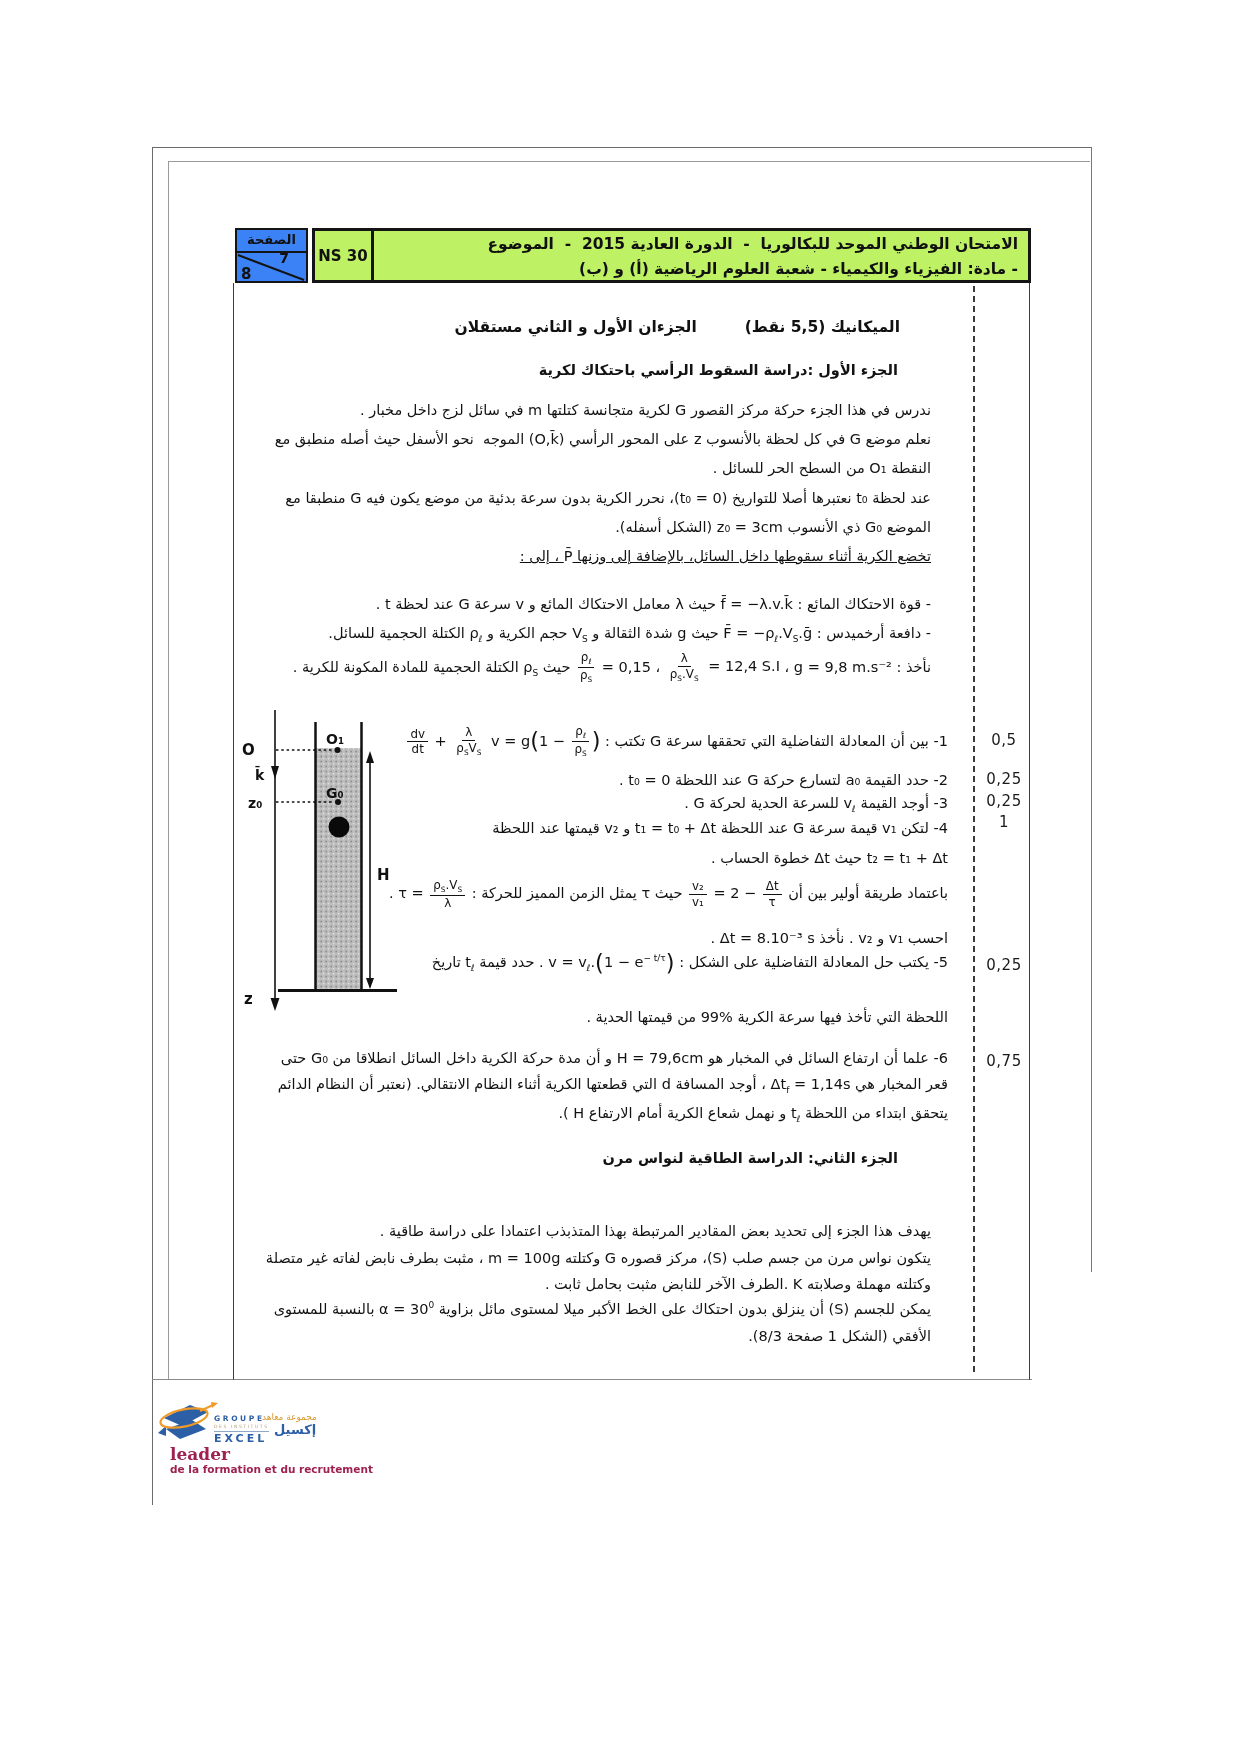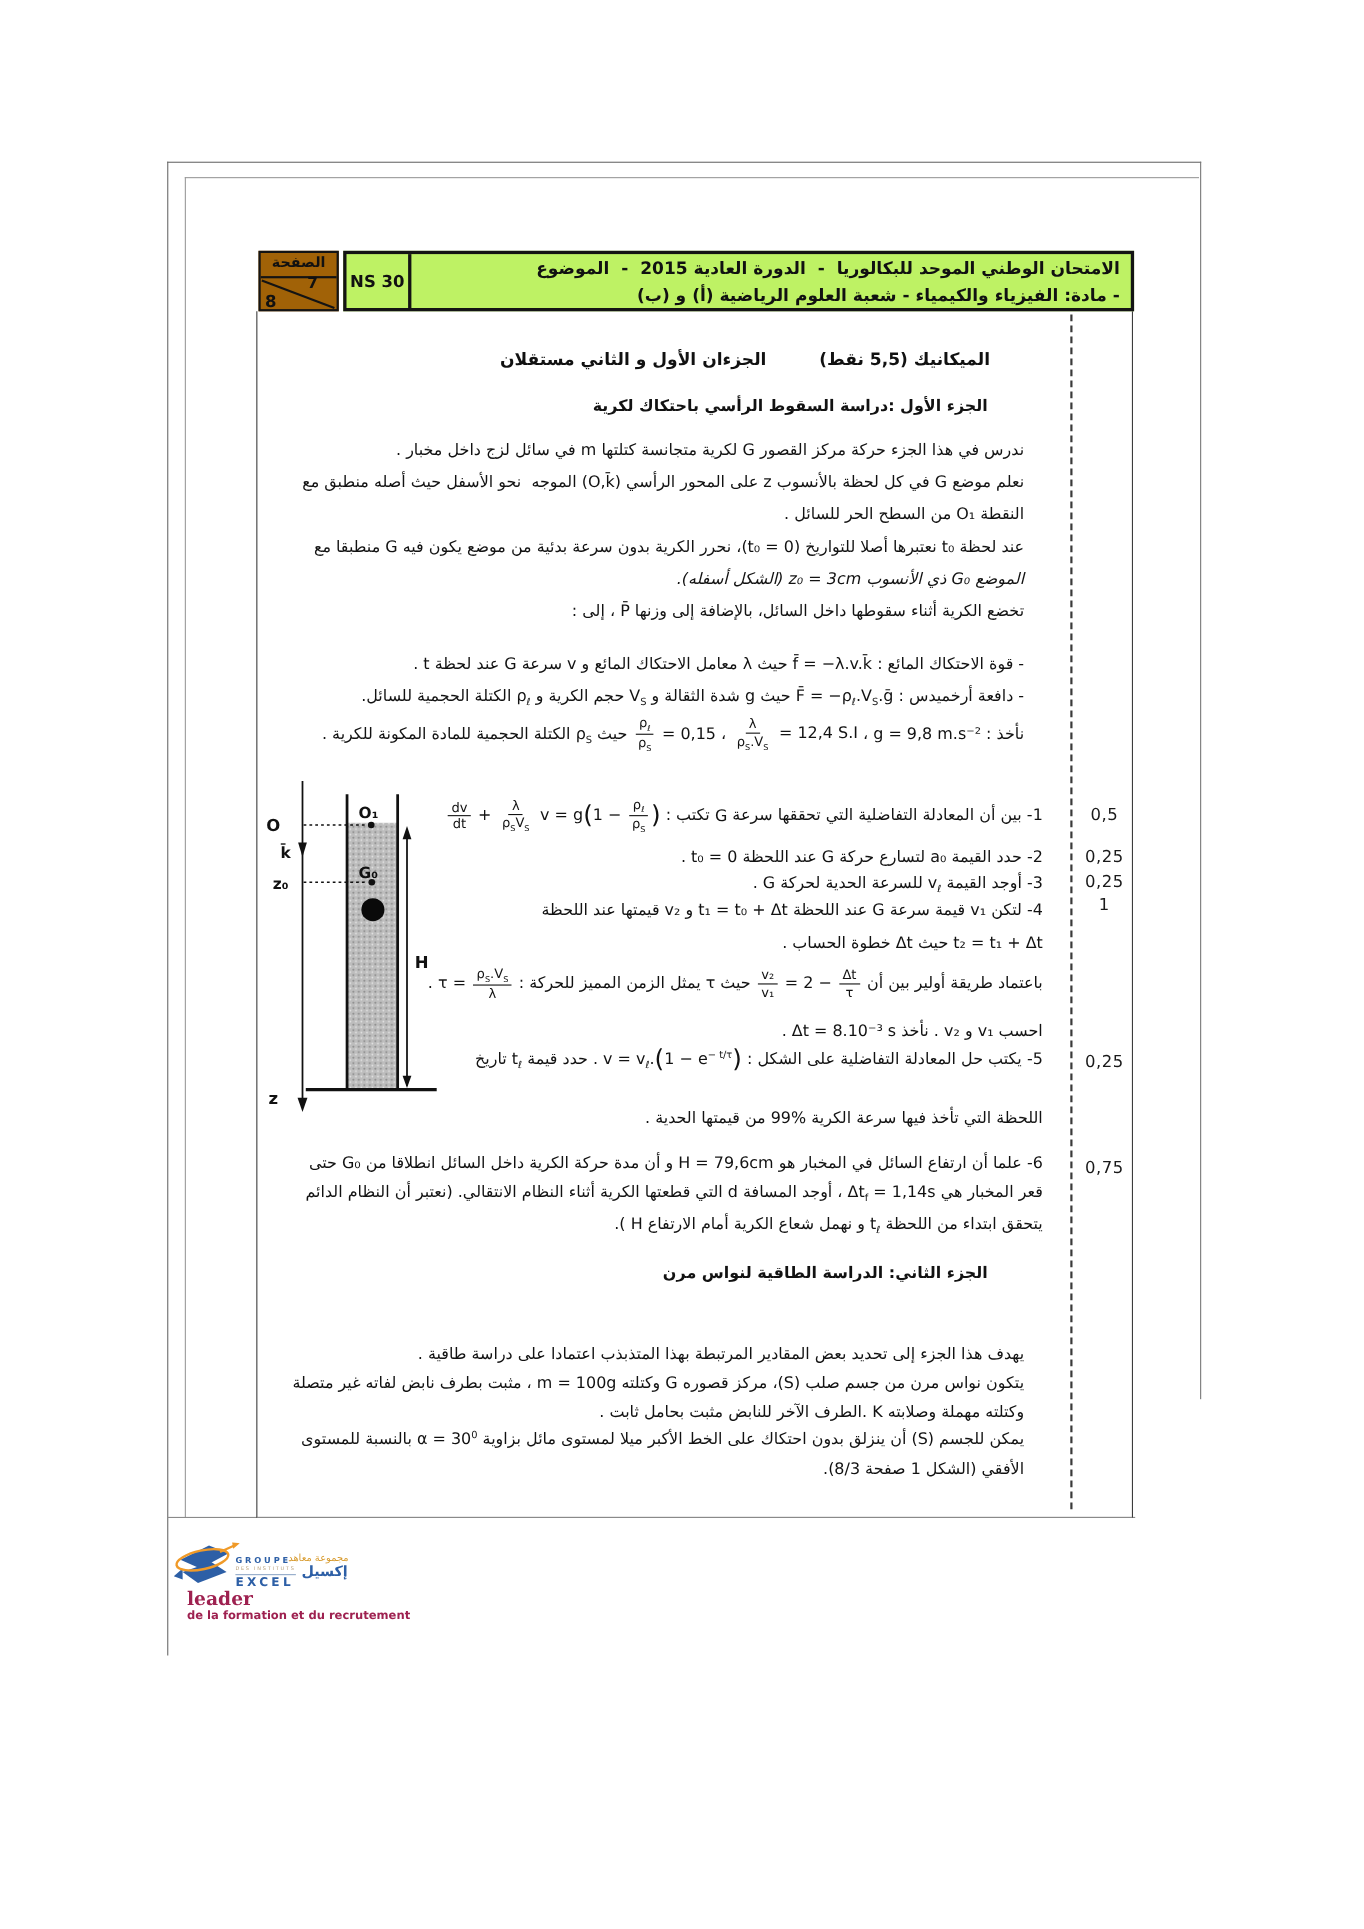--- a/index.html
+++ b/index.html
@@ -1,21 +1,21 @@
 <!DOCTYPE html>
 <html lang="ar"><head>
 <meta charset="utf-8">
 <style>
   html,body{margin:0;padding:0;background:#e8e8e8;}
   .page{position:relative;width:1240px;height:1754px;background:#ffffff;overflow:hidden;
         font-family:"DejaVu Sans",sans-serif;color:#111;}
   
   .sl{position:absolute;}
   
-  .pagebox{position:absolute;left:235px;top:228px;width:73px;height:55px;border:2.5px solid #141414;background:#a16207;box-sizing:border-box;}
+  .pagebox{position:absolute;left:235px;top:228px;width:73px;height:55px;border:2.5px solid #141414;background:#3b82f6;box-sizing:border-box;}
   .pagebox .lbl{height:21px;border-bottom:2px solid #141414;text-align:center;font-weight:bold;font-size:13px;line-height:20px;direction:rtl;}
   .pagebox .frac{position:relative;height:29px;}
   .pagebox .p7{position:absolute;right:17px;top:-3px;font-weight:bold;font-size:14px;}
   .pagebox .p8{position:absolute;left:4px;bottom:-1px;font-weight:bold;font-size:15px;}
   .headerbox{position:absolute;left:312px;top:228px;width:719px;height:55px;border:3px solid #141414;box-sizing:border-box;display:flex;direction:ltr;background:#bef264;}
   .nscell{width:56px;border-right:3px solid #141414;display:flex;align-items:center;justify-content:center;font-weight:bold;font-size:15px;white-space:nowrap;}
   .titlecell{flex:1;direction:rtl;text-align:right;padding:1px 10px 0 6px;font-weight:bold;font-size:15.5px;line-height:25px;white-space:nowrap;}
   
   .contentbox{position:absolute;left:233px;top:283px;width:797px;height:1097px;box-sizing:border-box;
               border-left:1.5px solid #3c3c3c;border-right:1.5px solid #3c3c3c;border-bottom:1px solid #8a8a8a;}
@@ -86,22 +86,22 @@
     <span>الميكانيك (5,5 نقط)</span>
     <span>الجزءان الأول و الثاني مستقلان</span>
   </div>
 
   <div class="ln b" style="top:360px;right:342px;">الجزء الأول :دراسة السقوط الرأسي باحتكاك لكرية</div>
 
   <div class="ln" style="top:400px;right:309px;">ندرس في هذا الجزء حركة مركز القصور <span class="m">G</span> لكرية متجانسة كتلتها <span class="m">m</span> في سائل لزج داخل مخبار .</div>
   <div class="ln" style="top:429px;right:309px;">نعلم موضع <span class="m">G</span> في كل لحظة بالأنسوب <span class="m">z</span> على المحور الرأسي <span class="m">(O,k̄)</span> الموجه&nbsp; نحو الأسفل حيث أصله منطبق مع</div>
   <div class="ln" style="top:458px;right:309px;">النقطة <span class="m">O₁</span> من السطح الحر للسائل .</div>
   <div class="ln" style="top:488px;right:309px;">عند لحظة <span class="m">t₀</span> نعتبرها أصلا للتواريخ <span class="m">(t₀ = 0)</span>، نحرر الكرية بدون سرعة بدئية من موضع يكون فيه <span class="m">G</span> منطبقا مع</div>
-  <div class="ln" style="top:517px;right:309px;font-style:italic;">الموضع <span class="m">G₀</span> ذي الأنسوب <span class="m">z₀ = 3cm</span> (الشكل أسفله).</div>
-  <div class="ln" style="top:546px;right:309px;">تخضع الكرية أثناء سقوطها داخل السائل، بالإضافة إلى وزنها <span class="m">P̄</span> ، إلى :</div>
+  <div class="ln" style="top:517px;right:309px;">الموضع <span class="m">G₀</span> ذي الأنسوب <span class="m">z₀ = 3cm</span> (الشكل أسفله).</div>
+  <div class="ln" style="top:546px;right:309px;text-decoration:underline;">تخضع الكرية أثناء سقوطها داخل السائل، بالإضافة إلى وزنها <span class="m">P̄</span> ، إلى :</div>
   <div class="ln" style="top:594px;right:309px;">- قوة الاحتكاك المائع : <span class="m">f̄ = −λ.v.k̄</span> حيث <span class="m">λ</span> معامل الاحتكاك المائع و <span class="m">v</span> سرعة <span class="m">G</span> عند لحظة <span class="m">t</span> .</div>
   <div class="ln" style="top:623px;right:309px;">- دافعة أرخميدس : <span class="m">F̄ = −ρ<sub>ℓ</sub>.V<sub>S</sub>.ḡ</span> حيث <span class="m">g</span> شدة الثقالة و <span class="m">V<sub>S</sub></span> حجم الكرية و <span class="m">ρ<sub>ℓ</sub></span> الكتلة الحجمية للسائل.</div>
   <div class="ln" style="top:650px;right:309px;">نأخذ : <span class="m">g = 9,8 m.s⁻²</span> ، <span class="m"><span class="fr">
           <b>λ</b>
           <b>ρ<sub>S</sub>.V<sub>S</sub></b>
         </span> = 12,4 S.I</span> ، <span class="m"><span class="fr">
           <b>ρ<sub>ℓ</sub></b>
           <b>ρ<sub>S</sub></b>
         </span> = 0,15</span> حيث <span class="m">ρ<sub>S</sub></span> الكتلة الحجمية للمادة المكونة للكرية .</div>
 

